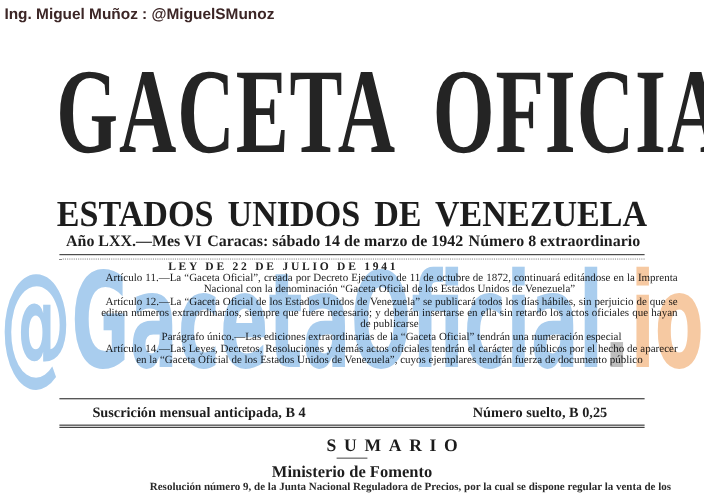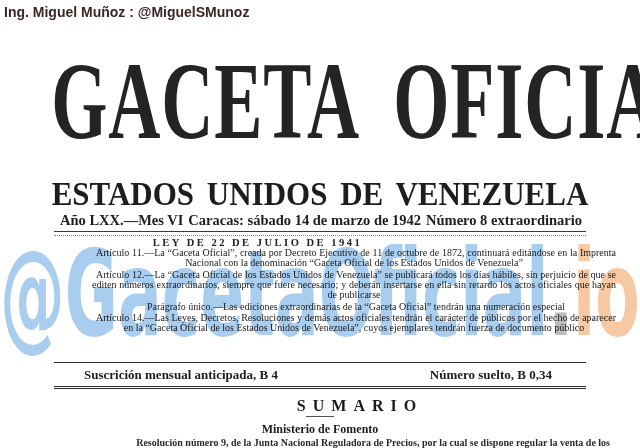--- a/index.html
+++ b/index.html
@@ -60,21 +60,21 @@
   }
   .sumario{
     position:absolute;top:397px;left:0;width:640px;text-align:center;
     font-weight:bold;font-size:16px;letter-spacing:7px;color:#1b1b1b;padding-left:40px;
   }
   .sumario-dash{
     position:absolute;top:416px;left:306px;width:28px;border-top:1.5px solid #555;
   }
   .ministry{
     position:absolute;top:422px;left:0;width:640px;text-align:center;
-    font-weight:bold;font-size:12px;color:#1d1d1d;
+    font-weight:bold;font-size:15px;color:#1d1d1d;
   }
   .summary-entry{
     position:absolute;top:438px;left:30px;width:580px;text-align:right;
     font-weight:bold;font-size:10px;line-height:10px;color:#2a2a2a;white-space:nowrap;
   }
 
   .watermark{
     position:absolute;top:231px;left:0;width:640px;
     font-family:"DejaVu Sans", sans-serif;font-weight:bold;
     font-size:120px;line-height:126px;white-space:nowrap;
@@ -110,21 +110,21 @@
 
   <div class="law-body">
     <p>Artículo 11.—La “Gaceta Oficial”, creada por Decreto Ejecutivo de 11 de octubre de 1872, continuará editándose en la Imprenta Nacional con la denominación “Gaceta Oficial de los Estados Unidos de Venezuela”</p>
     <p>Artículo 12.—La “Gaceta Oficial de los Estados Unidos de Venezuela” se publicará todos los días hábiles, sin perjuicio de que se editen números extraordinarios, siempre que fuere necesario; y deberán insertarse en ella sin retardo los actos oficiales que hayan de publicarse</p>
     <p>Parágrafo único.—Las ediciones extraordinarias de la “Gaceta Oficial” tendrán una numeración especial</p>
     <p>Artículo 14.—Las Leyes, Decretos, Resoluciones y demás actos oficiales tendrán el carácter de públicos por el hecho de aparecer en la “Gaceta Oficial de los Estados Unidos de Venezuela”, cuyos ejemplares tendrán fuerza de documento público</p>
   </div>
 
   <div class="pricing">
     <span>Suscrición mensual anticipada, B 4</span>
-    <span>Número suelto, B 0,34</span>
+    <span>Número suelto, B 0,25</span>
   </div>
 
   <div class="sumario">SUMARIO</div>
   <div class="sumario-dash"></div>
   <div class="ministry">Ministerio de Fomento</div>
   <div class="summary-entry">Resolución número 9, de la Junta Nacional Reguladora de Precios, por la cual se dispone regular la venta de los</div>
 
   <div class="watermark"><span class="wm-handle">@GacetaOficial</span><span class="wm-dot">.</span><span class="wm-suffix">io</span></div>
 
 </div>

